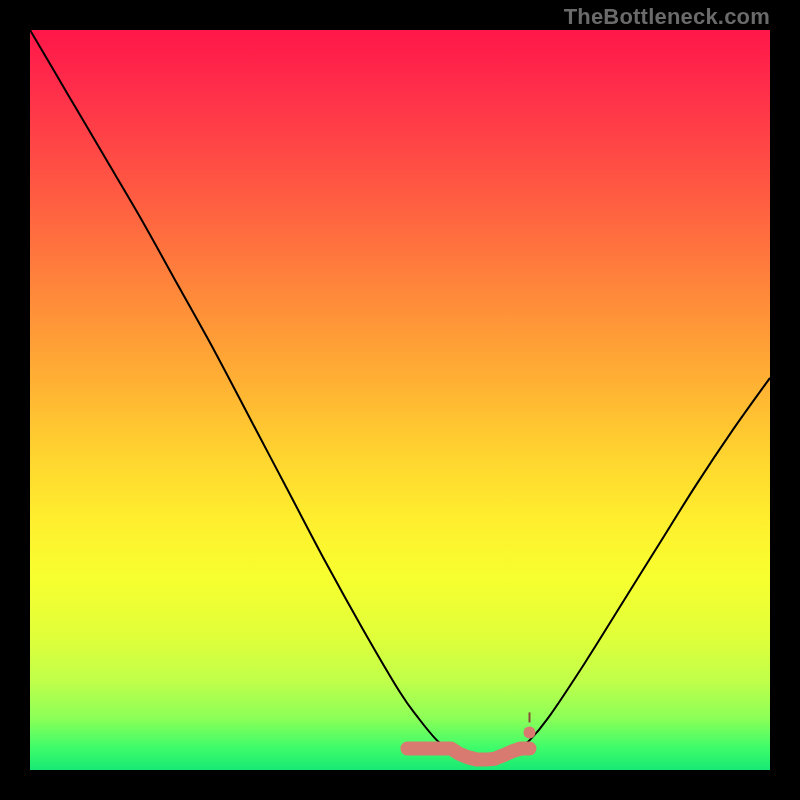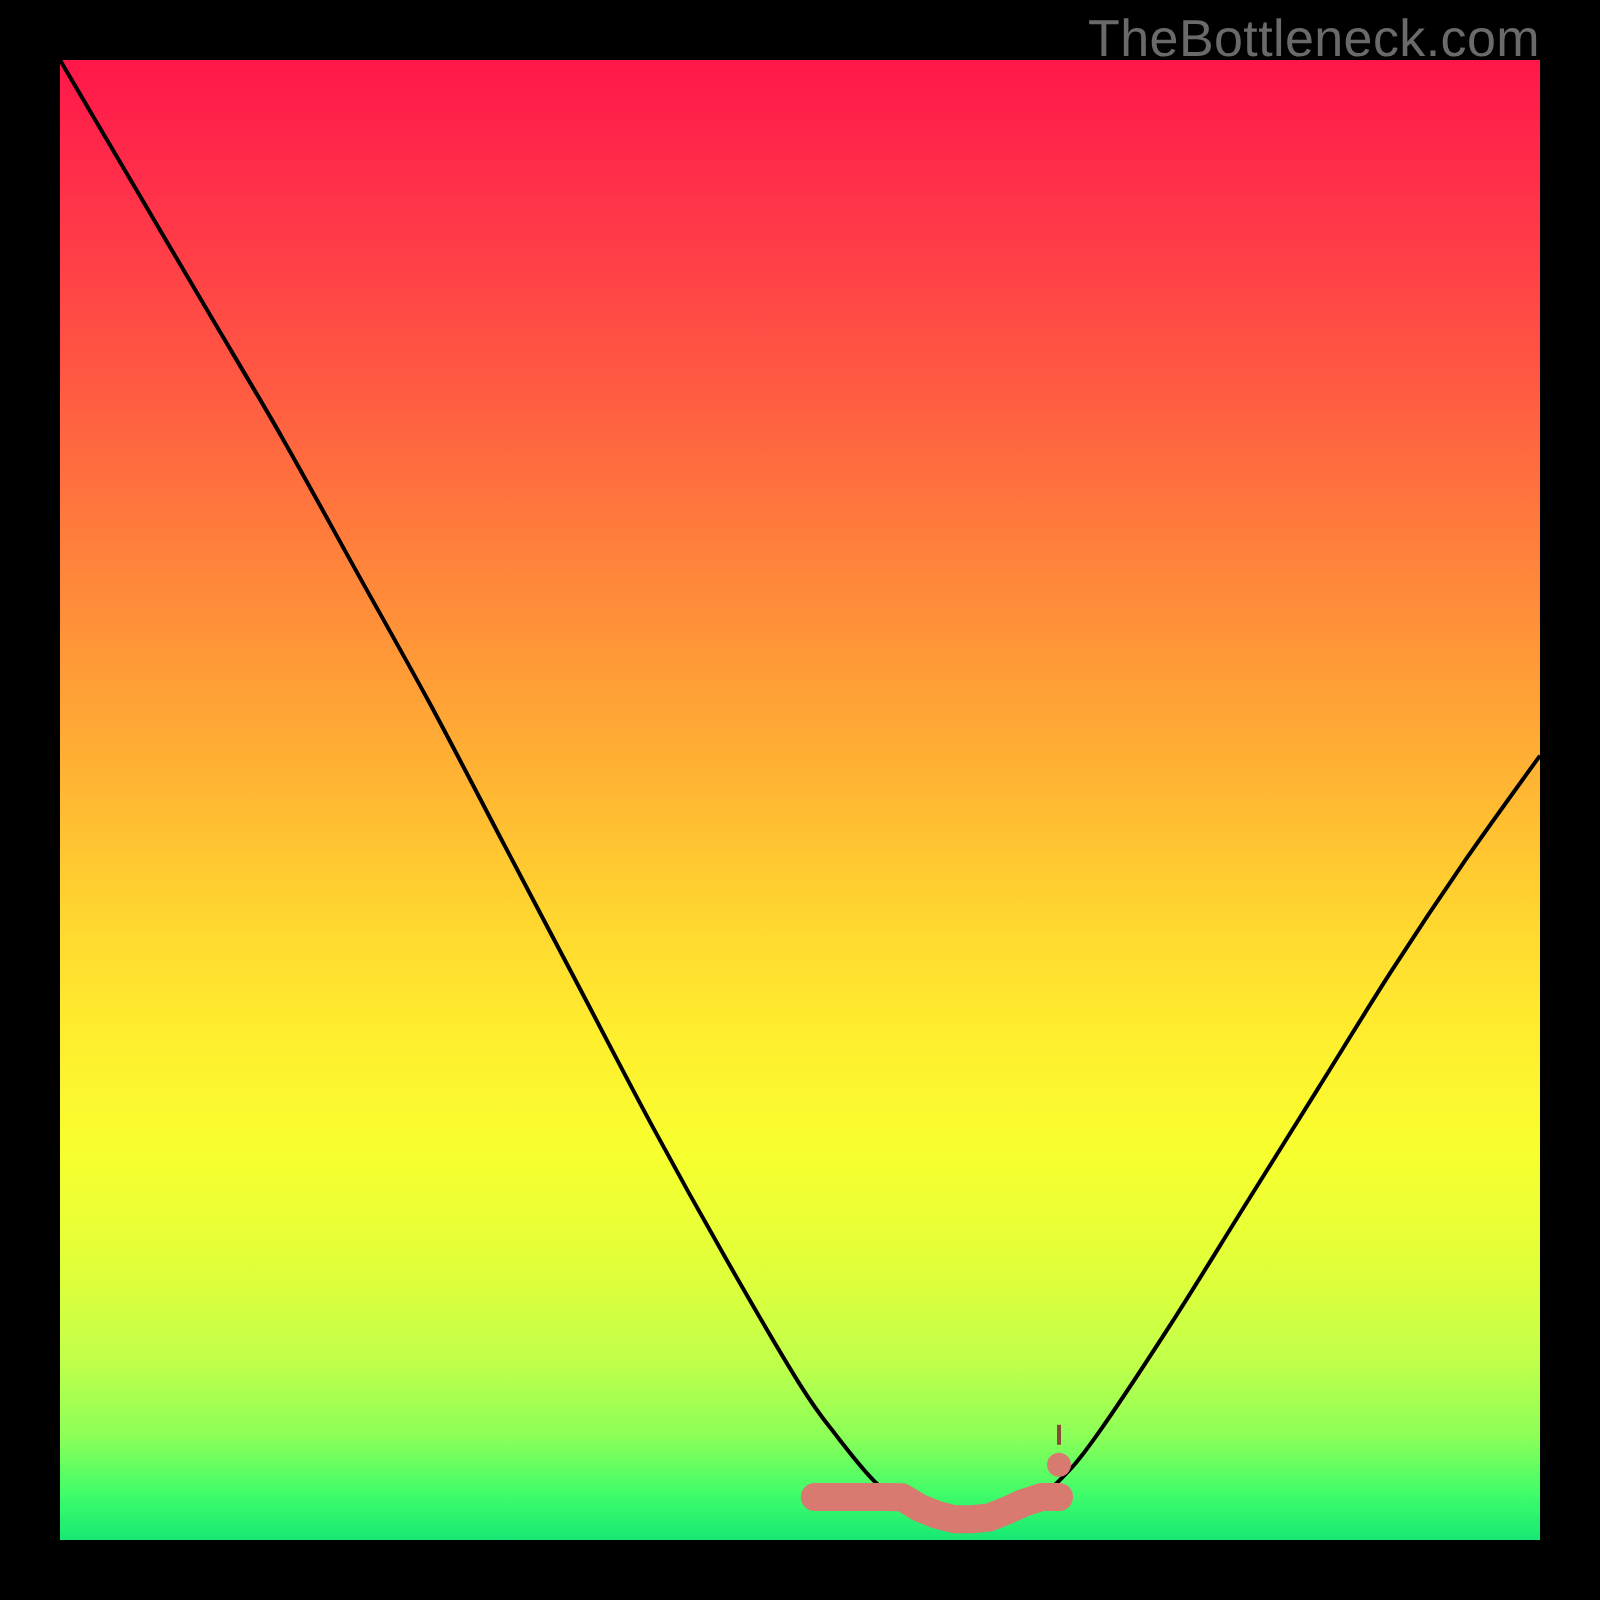--- a/index.html
+++ b/index.html
@@ -49,22 +49,22 @@
     top: 0;
     width: 740px;
     height: 740px;
     overflow: visible;
   }
   .watermark {
     position: absolute;
     top: 4px;
     right: 30px;
     color: #6a6a6a;
-    font-size: 26px;
-    font-weight: 400;
+    font-size: 22px;
+    font-weight: 700;
     letter-spacing: 0.2px;
     user-select: none;
   }
   .curve {
     fill: none;
     stroke: #000;
     stroke-width: 2;
   }
   .marker-line {
     fill: none;

